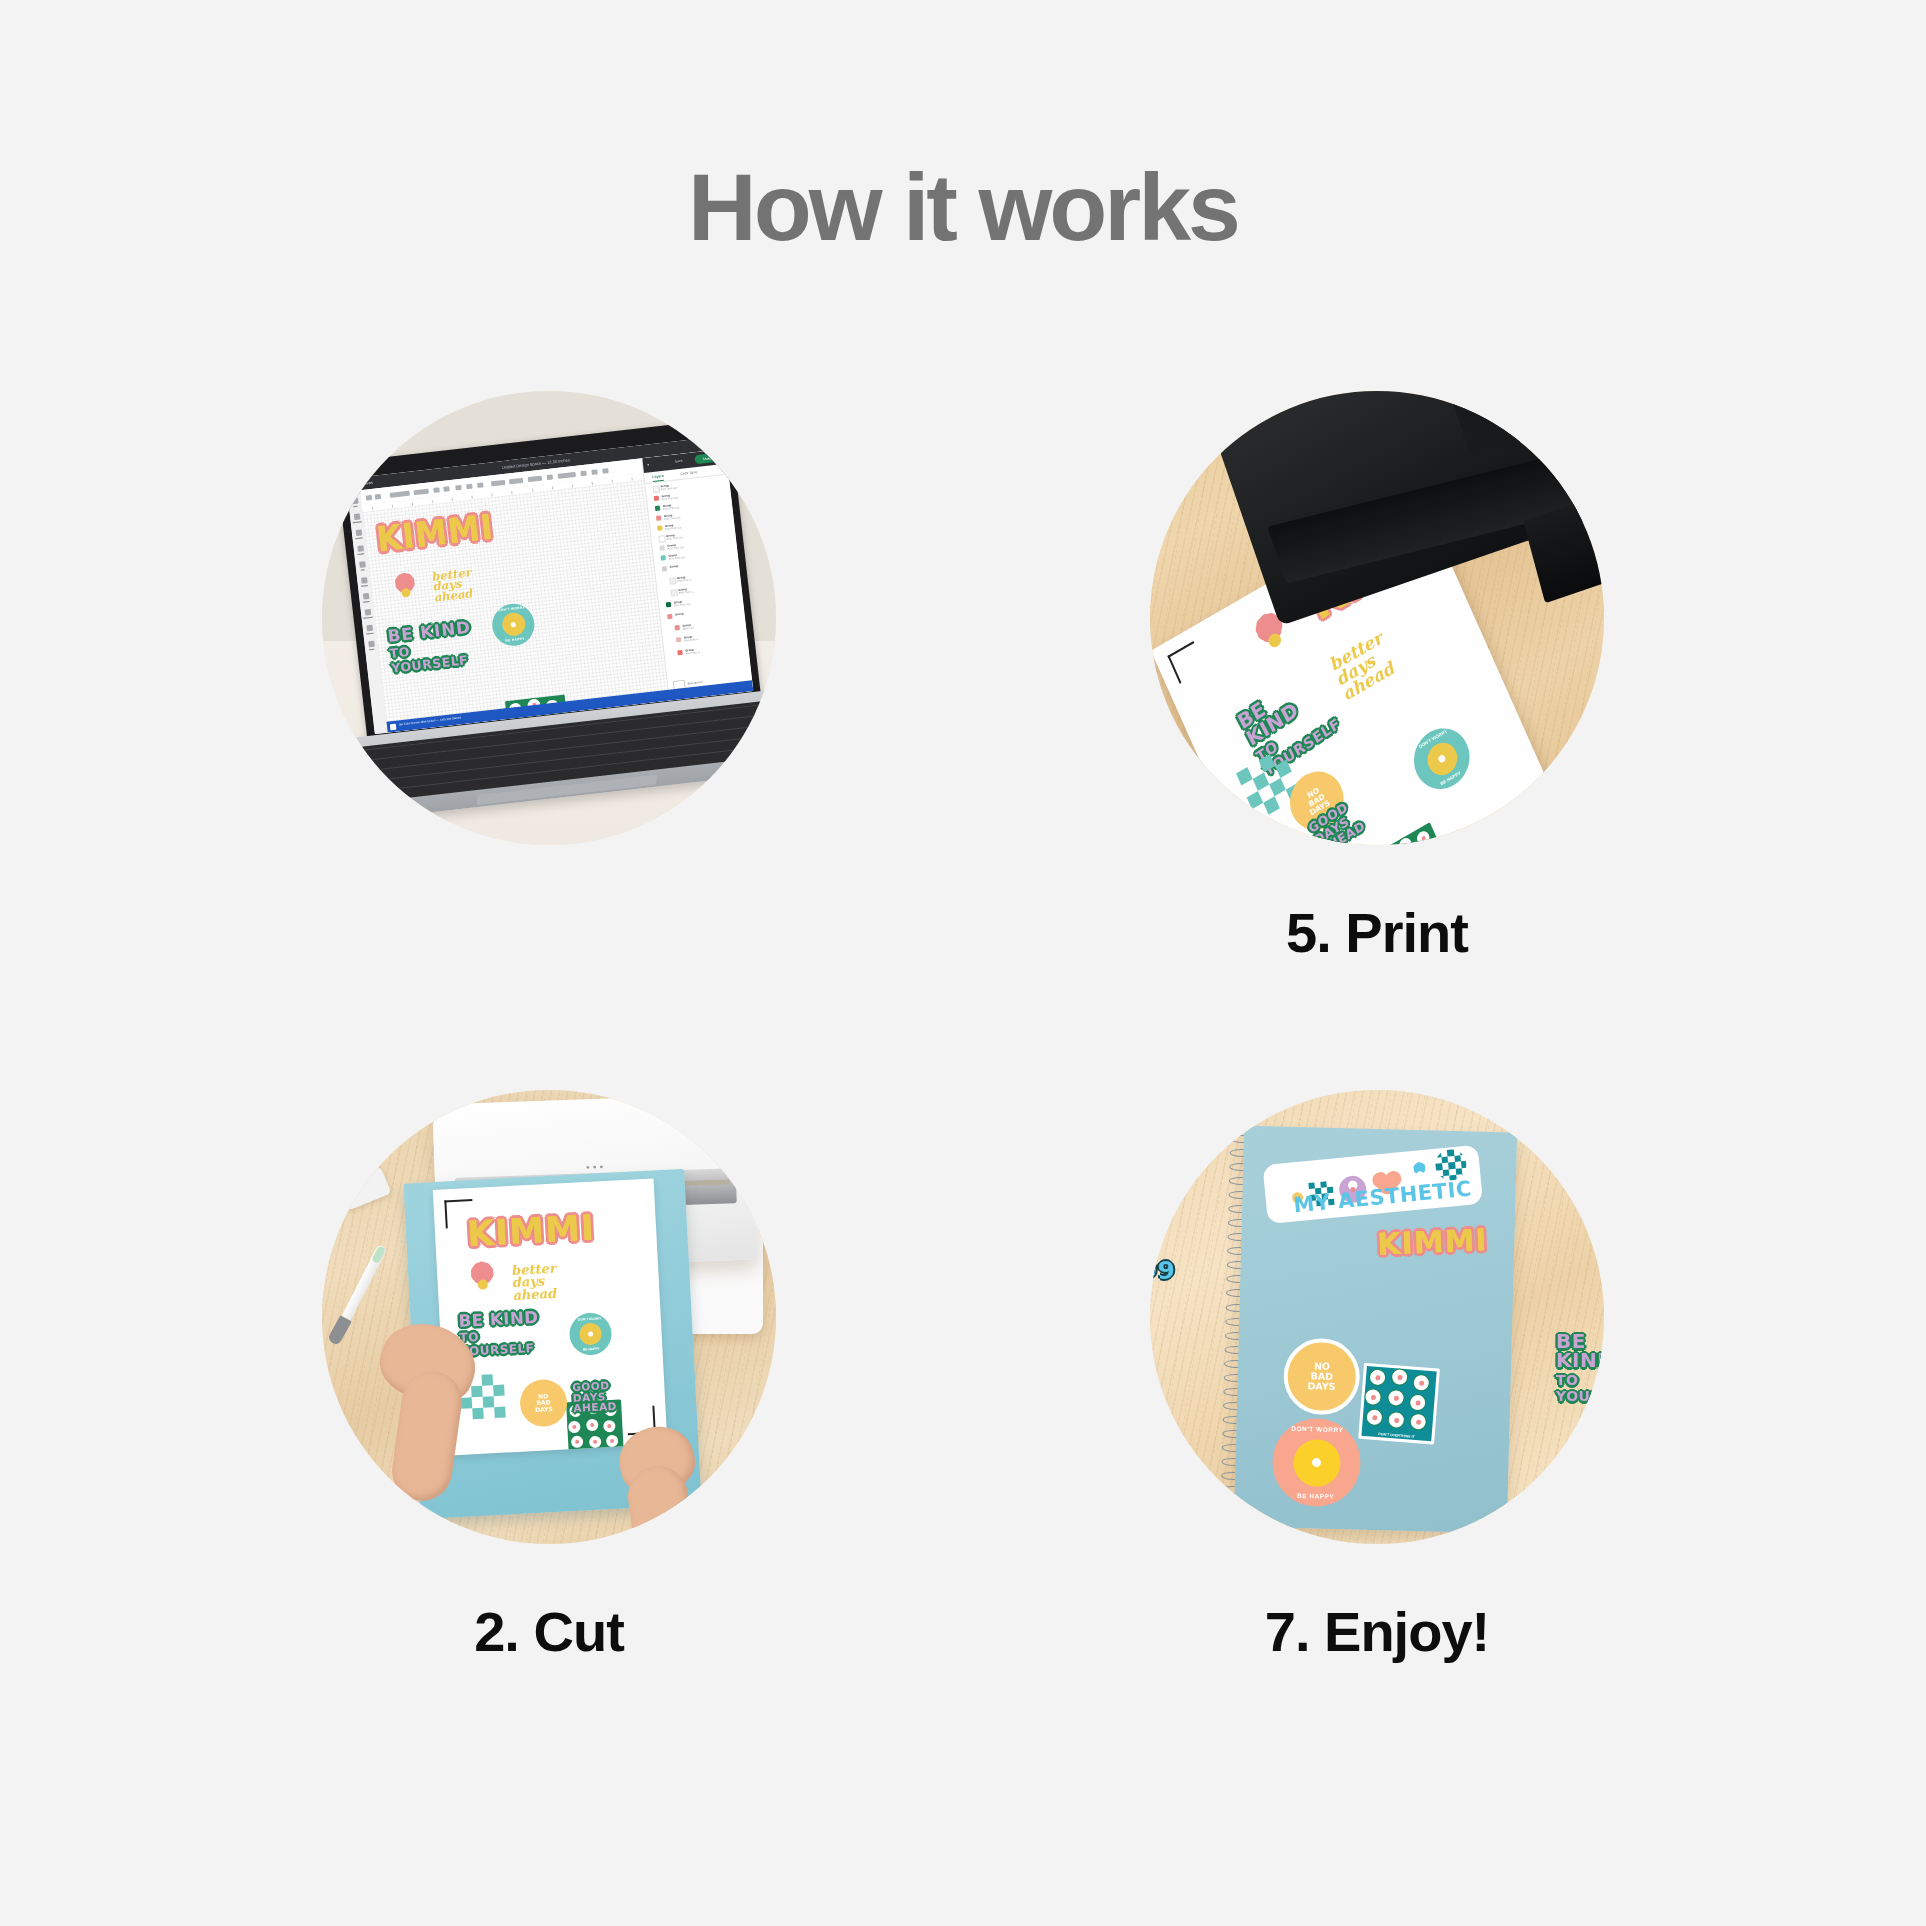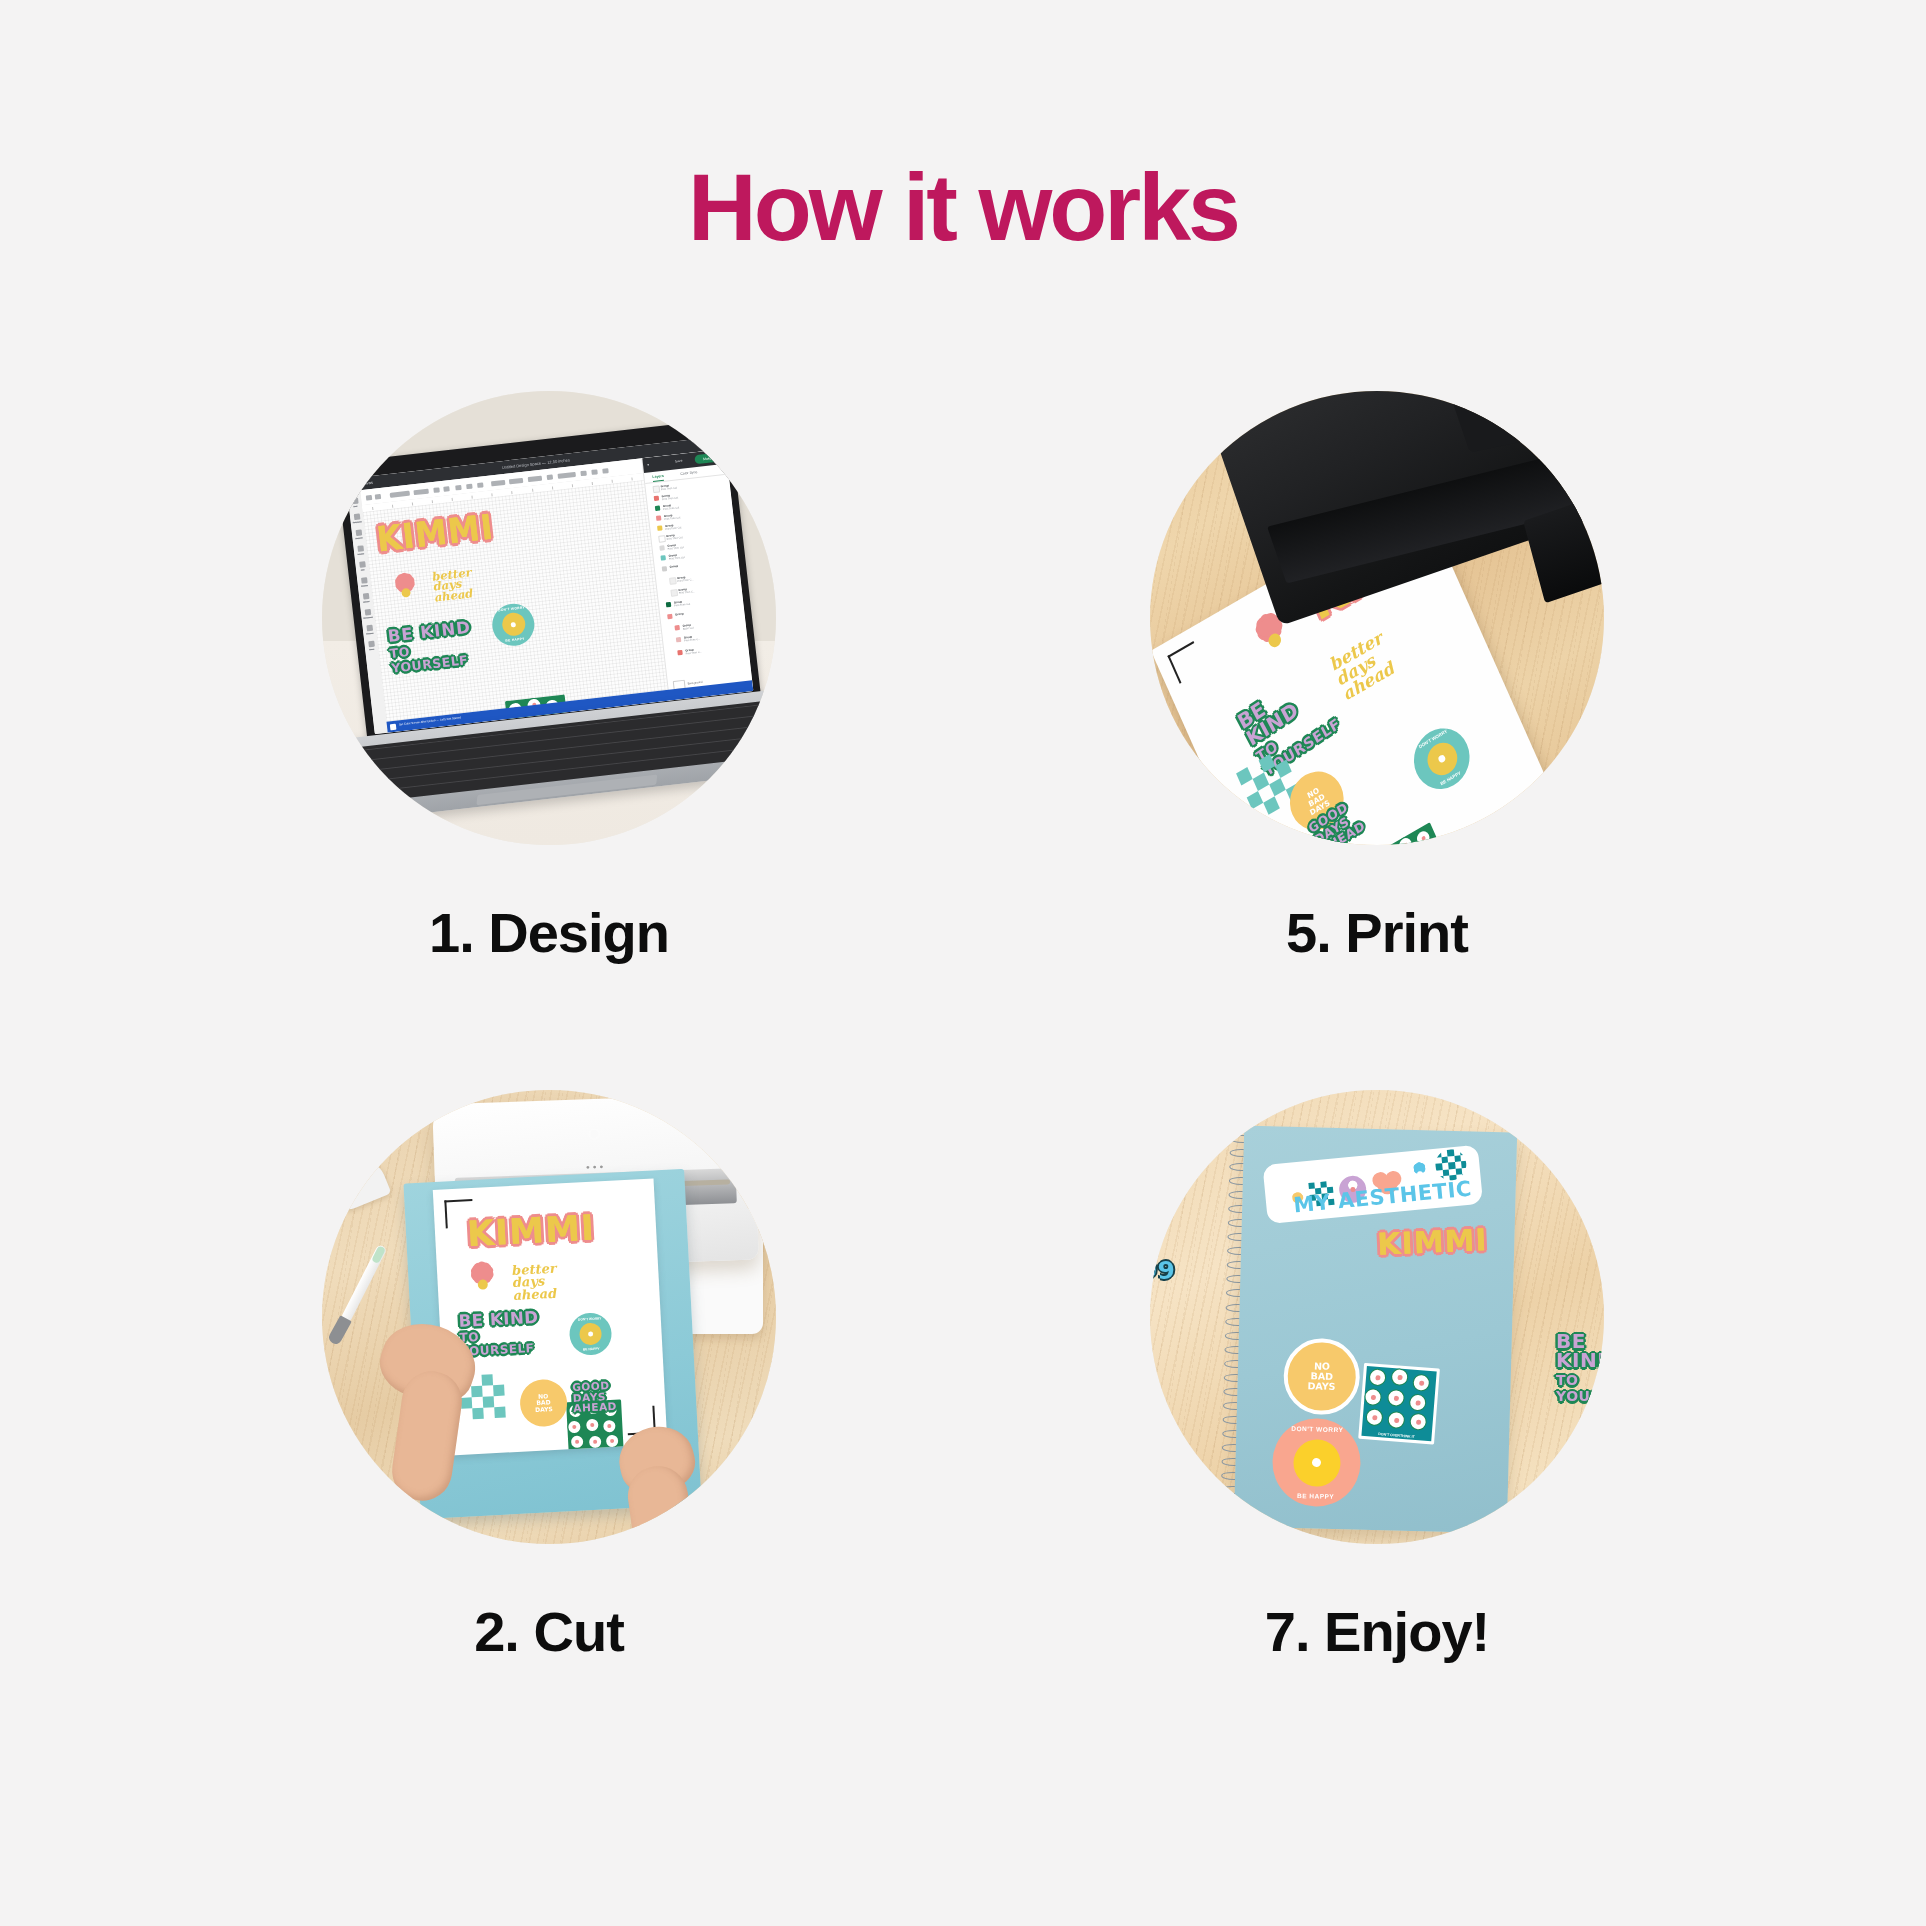--- a/index.html
+++ b/index.html
@@ -14,21 +14,21 @@
   .page{position:absolute;inset:0;}
 
   
   .title{
     position:absolute;
     top:160px;left:0;width:100%;
     text-align:center;
     font-size:95px;
     font-weight:700;
     letter-spacing:-3px;
-    color:#be185d;
+    color:#737373;
     line-height:1;
     font-family:"Liberation Sans", sans-serif;
   }
 
   
   .grid{
     position:absolute;
     top:391px;left:0;width:100%;
   }
   .row{display:flex;justify-content:center;}
@@ -566,21 +566,20 @@
                   <div class="t">Set Color Screen After Unlock — Let's Get Started</div>
                 </div>
 
               </div>
             </div>
             <div class="base"></div>
             <div class="keyboard"></div>
             <div class="trackpad"></div>
           </div>
         </div>
-        <div class="caption">1. Design</div>
       </div>
 
       <div class="cell">
         <div class="circle">
           <div class="s2-bg"></div>
           <div class="s2-wood"></div>
 
           <div class="sheet2">
             <div class="regmark tl" style="left:13px;top:13px;width:28px;height:28px"></div>
             <div class="regmark br" style="right:13px;bottom:13px;width:28px;height:28px"></div>

